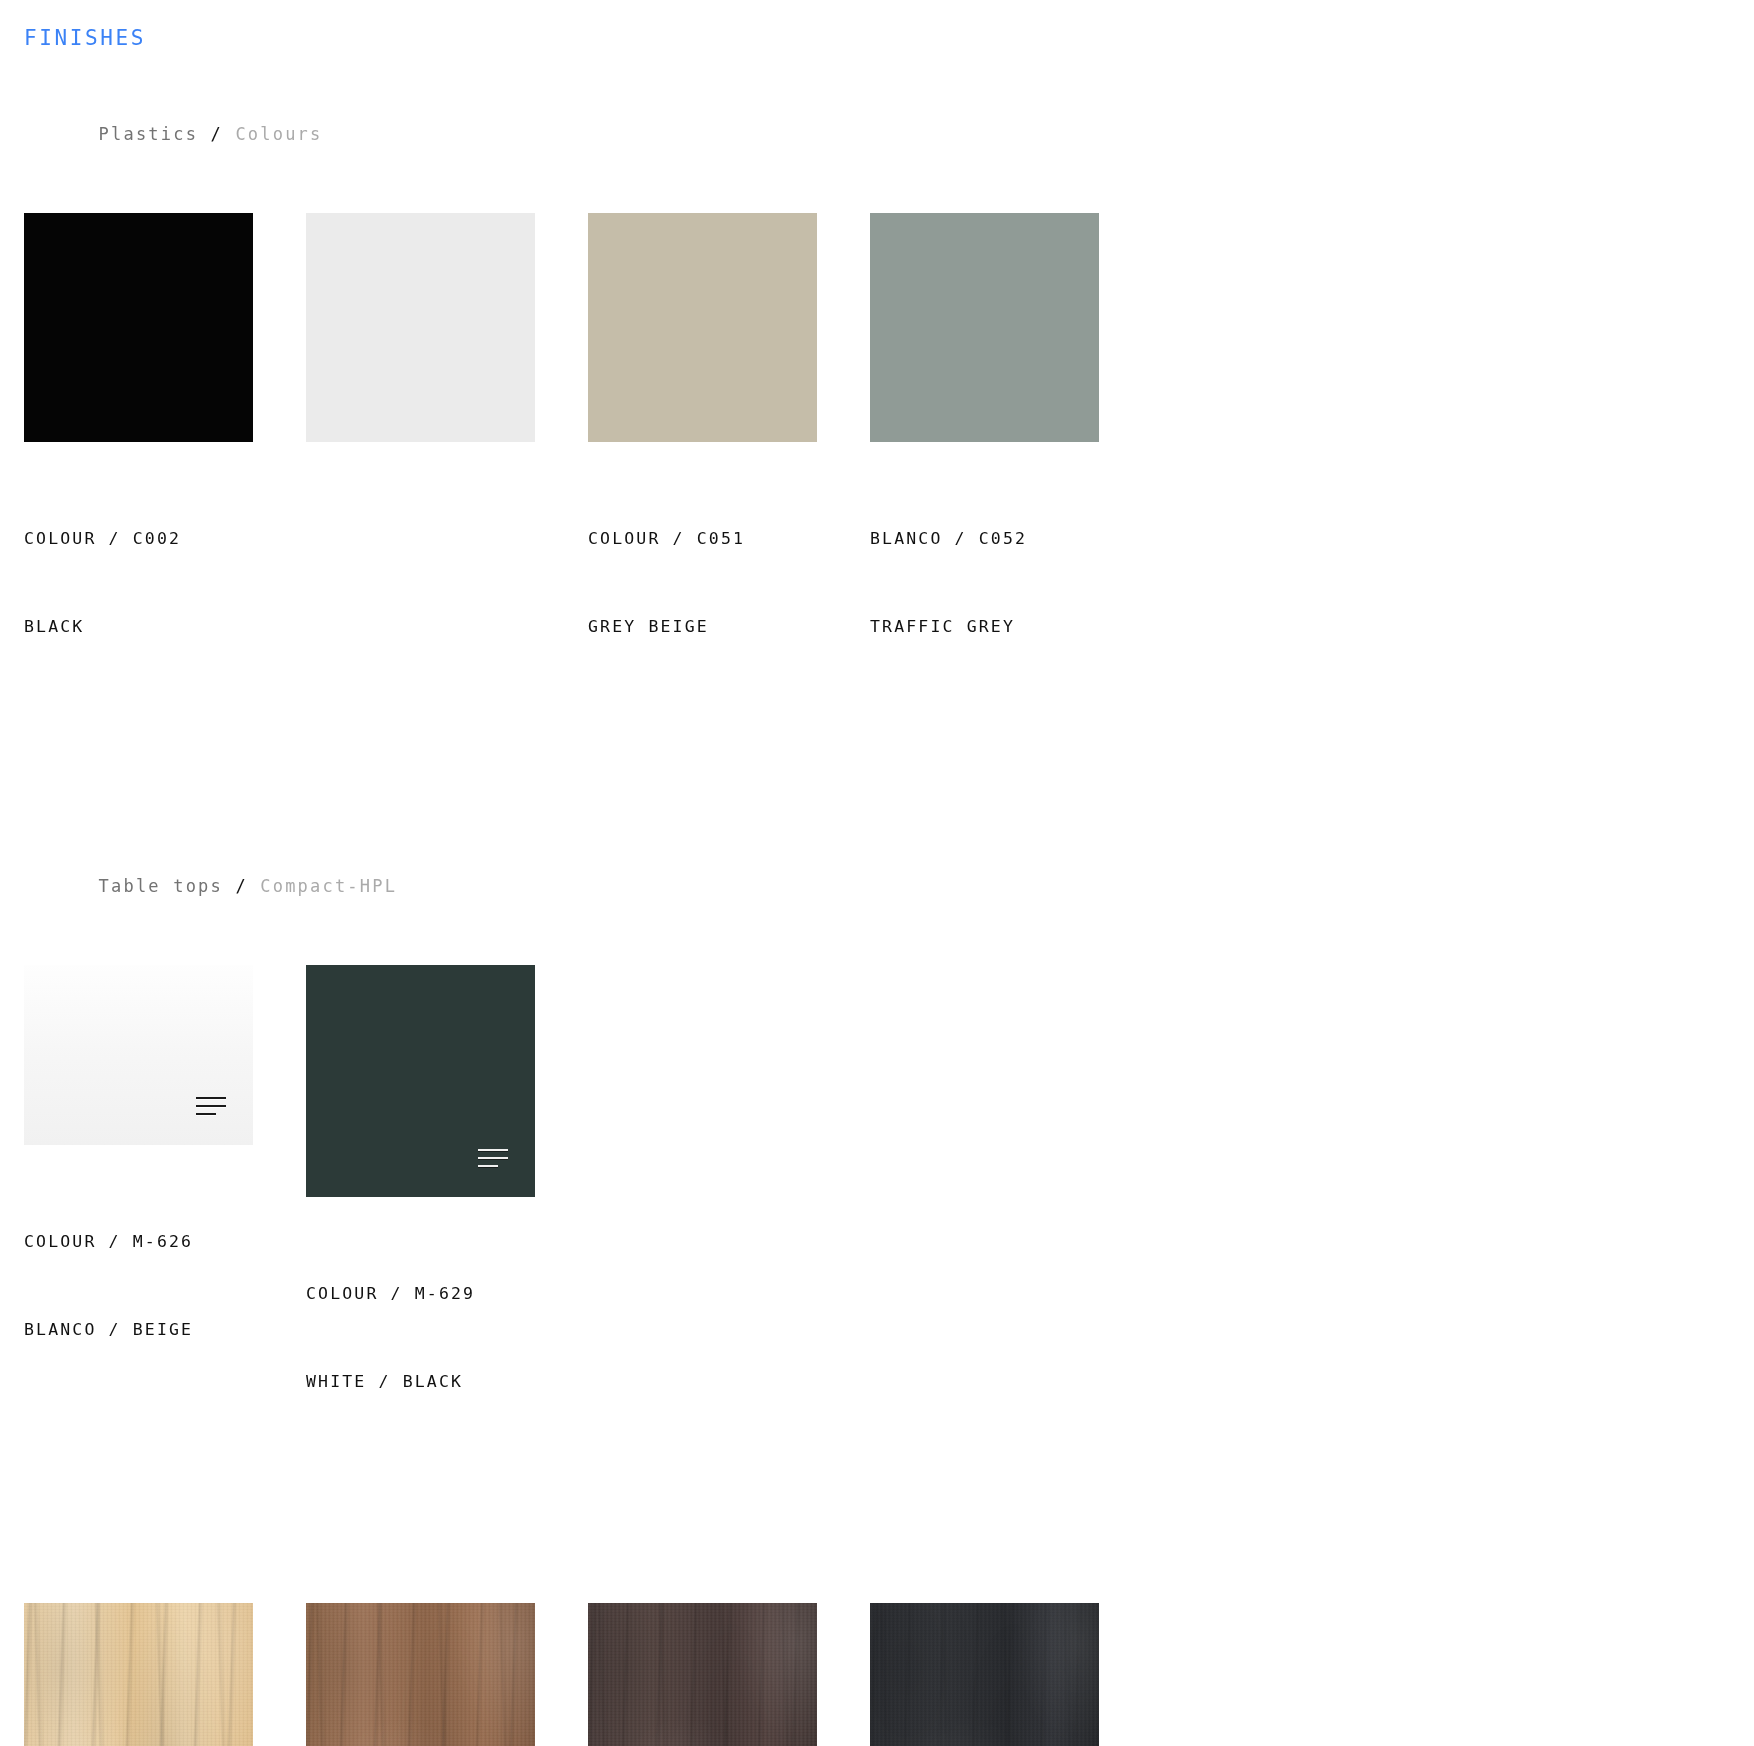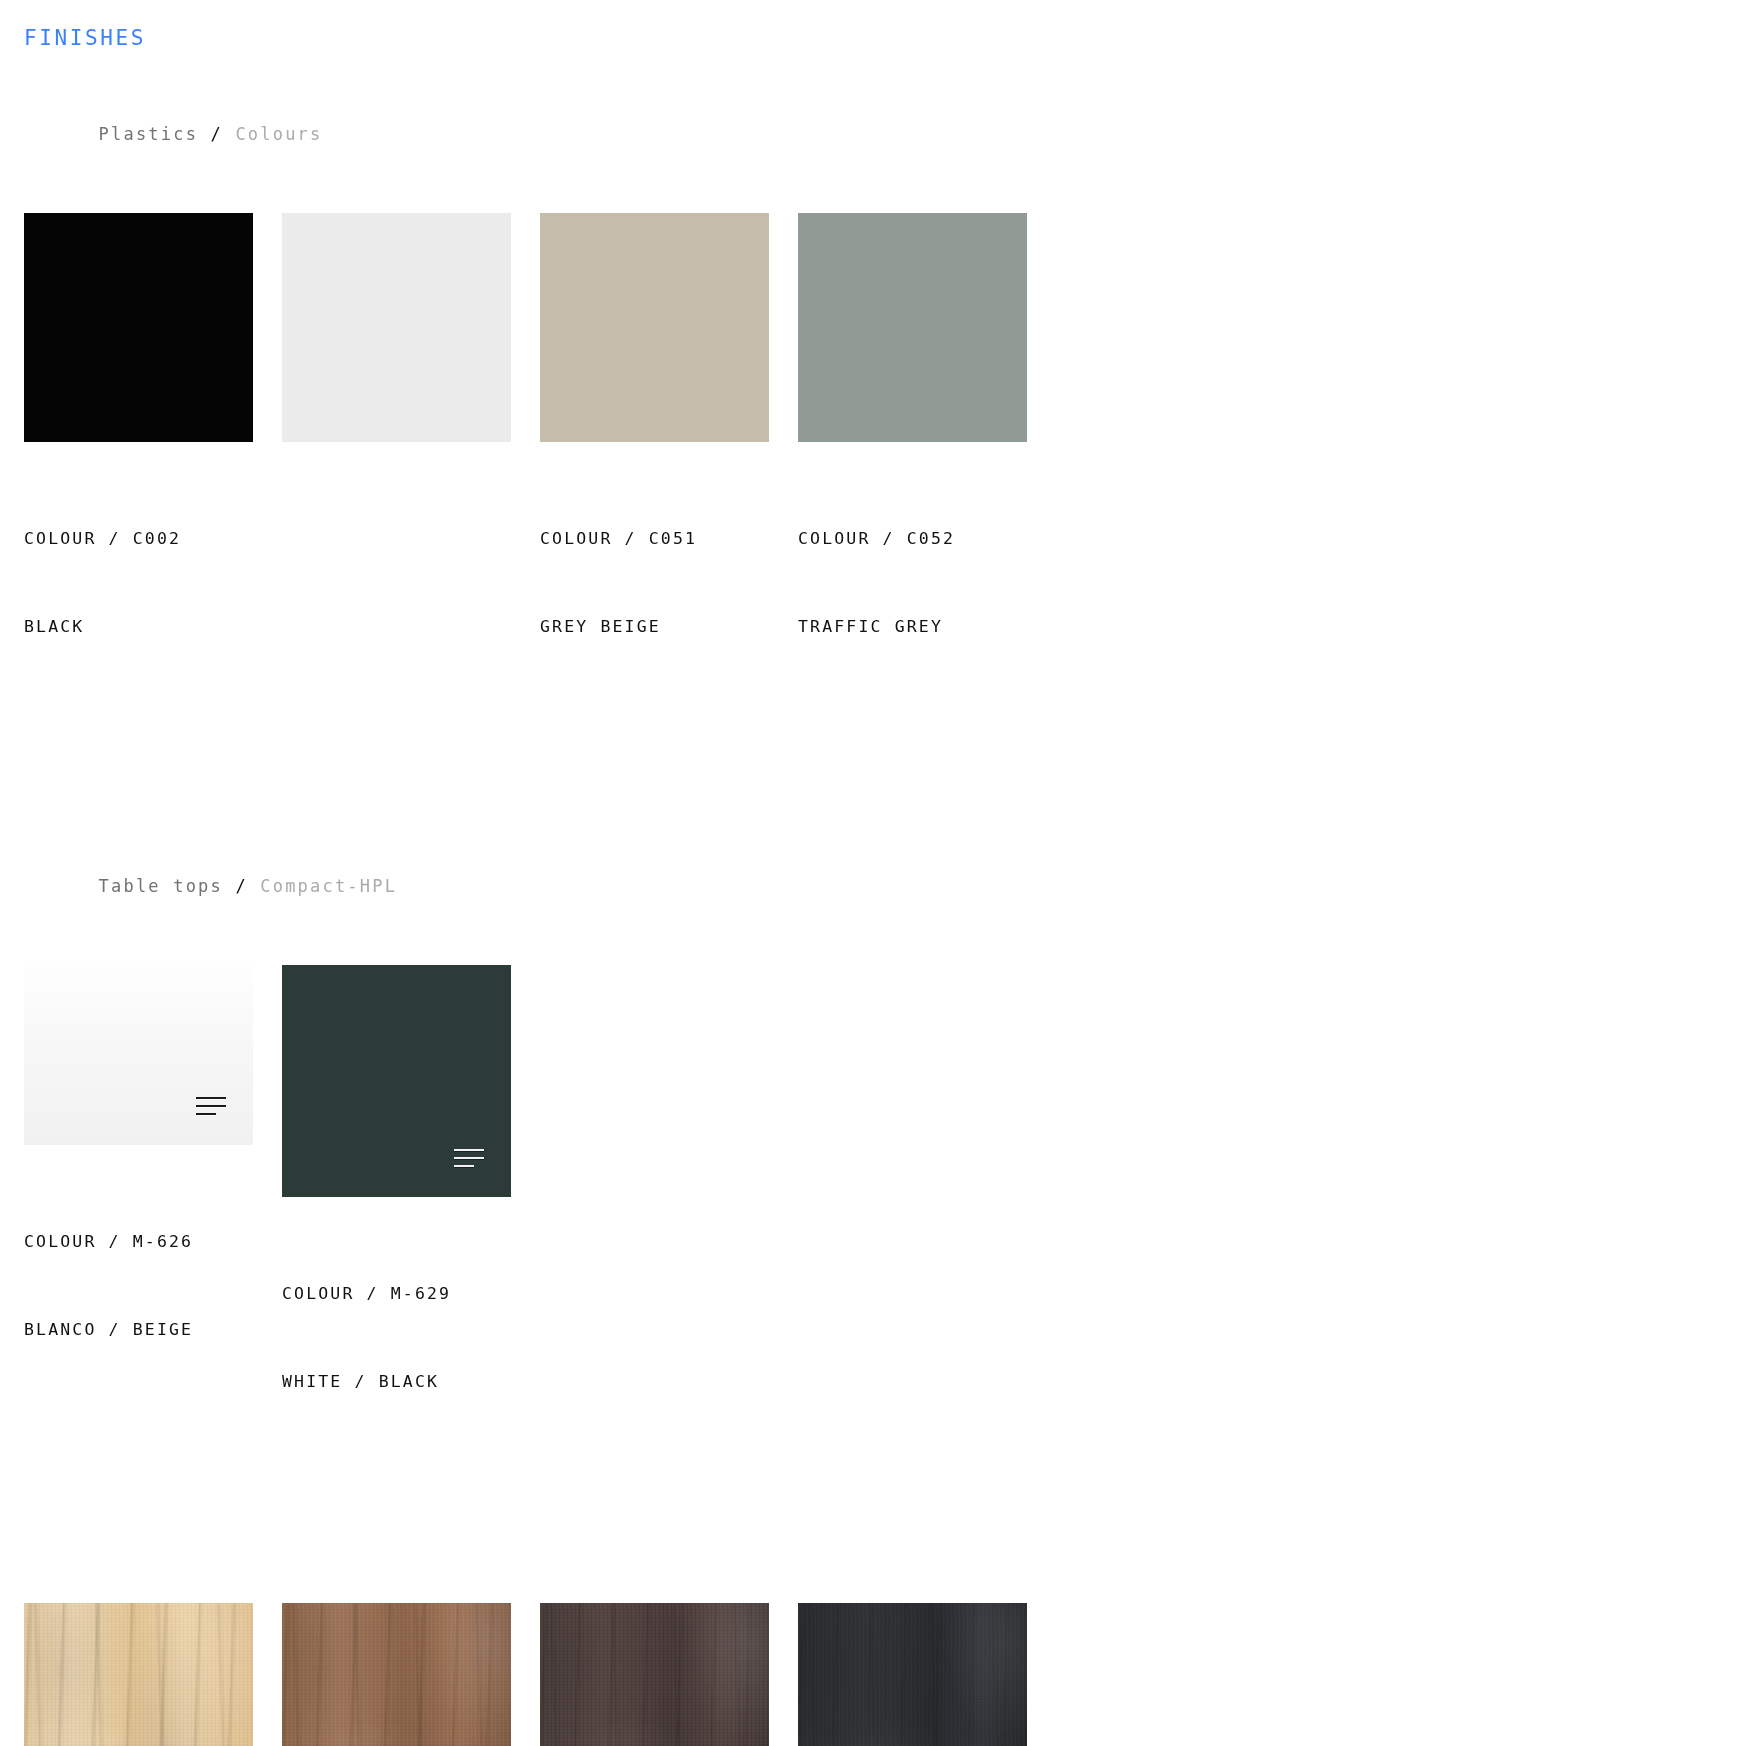--- a/index.html
+++ b/index.html
@@ -48,20 +48,21 @@
   }
   .section-head .sec-name { color: #737373; }
   .section-head .sec-sep  { color: #111111; }
   .section-head .sec-sub  { color: #aaaaaa; }
 
   
   .swatch-grid {
     display: flex;
     flex-direction: row;
     align-items: flex-start;
+    gap: 24px;
   }
   .swatch-cell {
     width: 258px;
     margin-right: 0;
     flex: 0 0 258px;
   }
 
   .swatch-box {
     position: relative;
     width: 229px;
@@ -212,21 +213,21 @@
           <span class="cap-line">COLOUR / C051</span>
           <span class="cap-line">GREY BEIGE</span>
         </div>
       </div>
 
       <div class="swatch-cell">
         <div class="swatch-box">
           <div class="fill" style="background:#909b96"></div>
         </div>
         <div class="swatch-caption">
-          <span class="cap-line">COLOUR / C052</span>
+          <span class="cap-line">BLANCO / C052</span>
           <span class="cap-line">TRAFFIC GREY</span>
         </div>
       </div>
 
     </div>
   </section>
 
   <section class="section section-tabletops">
     <div class="section-head">
       <span class="sec-name">Table tops</span><span class="sec-sep"> / </span><span class="sec-sub">Compact-HPL</span>

